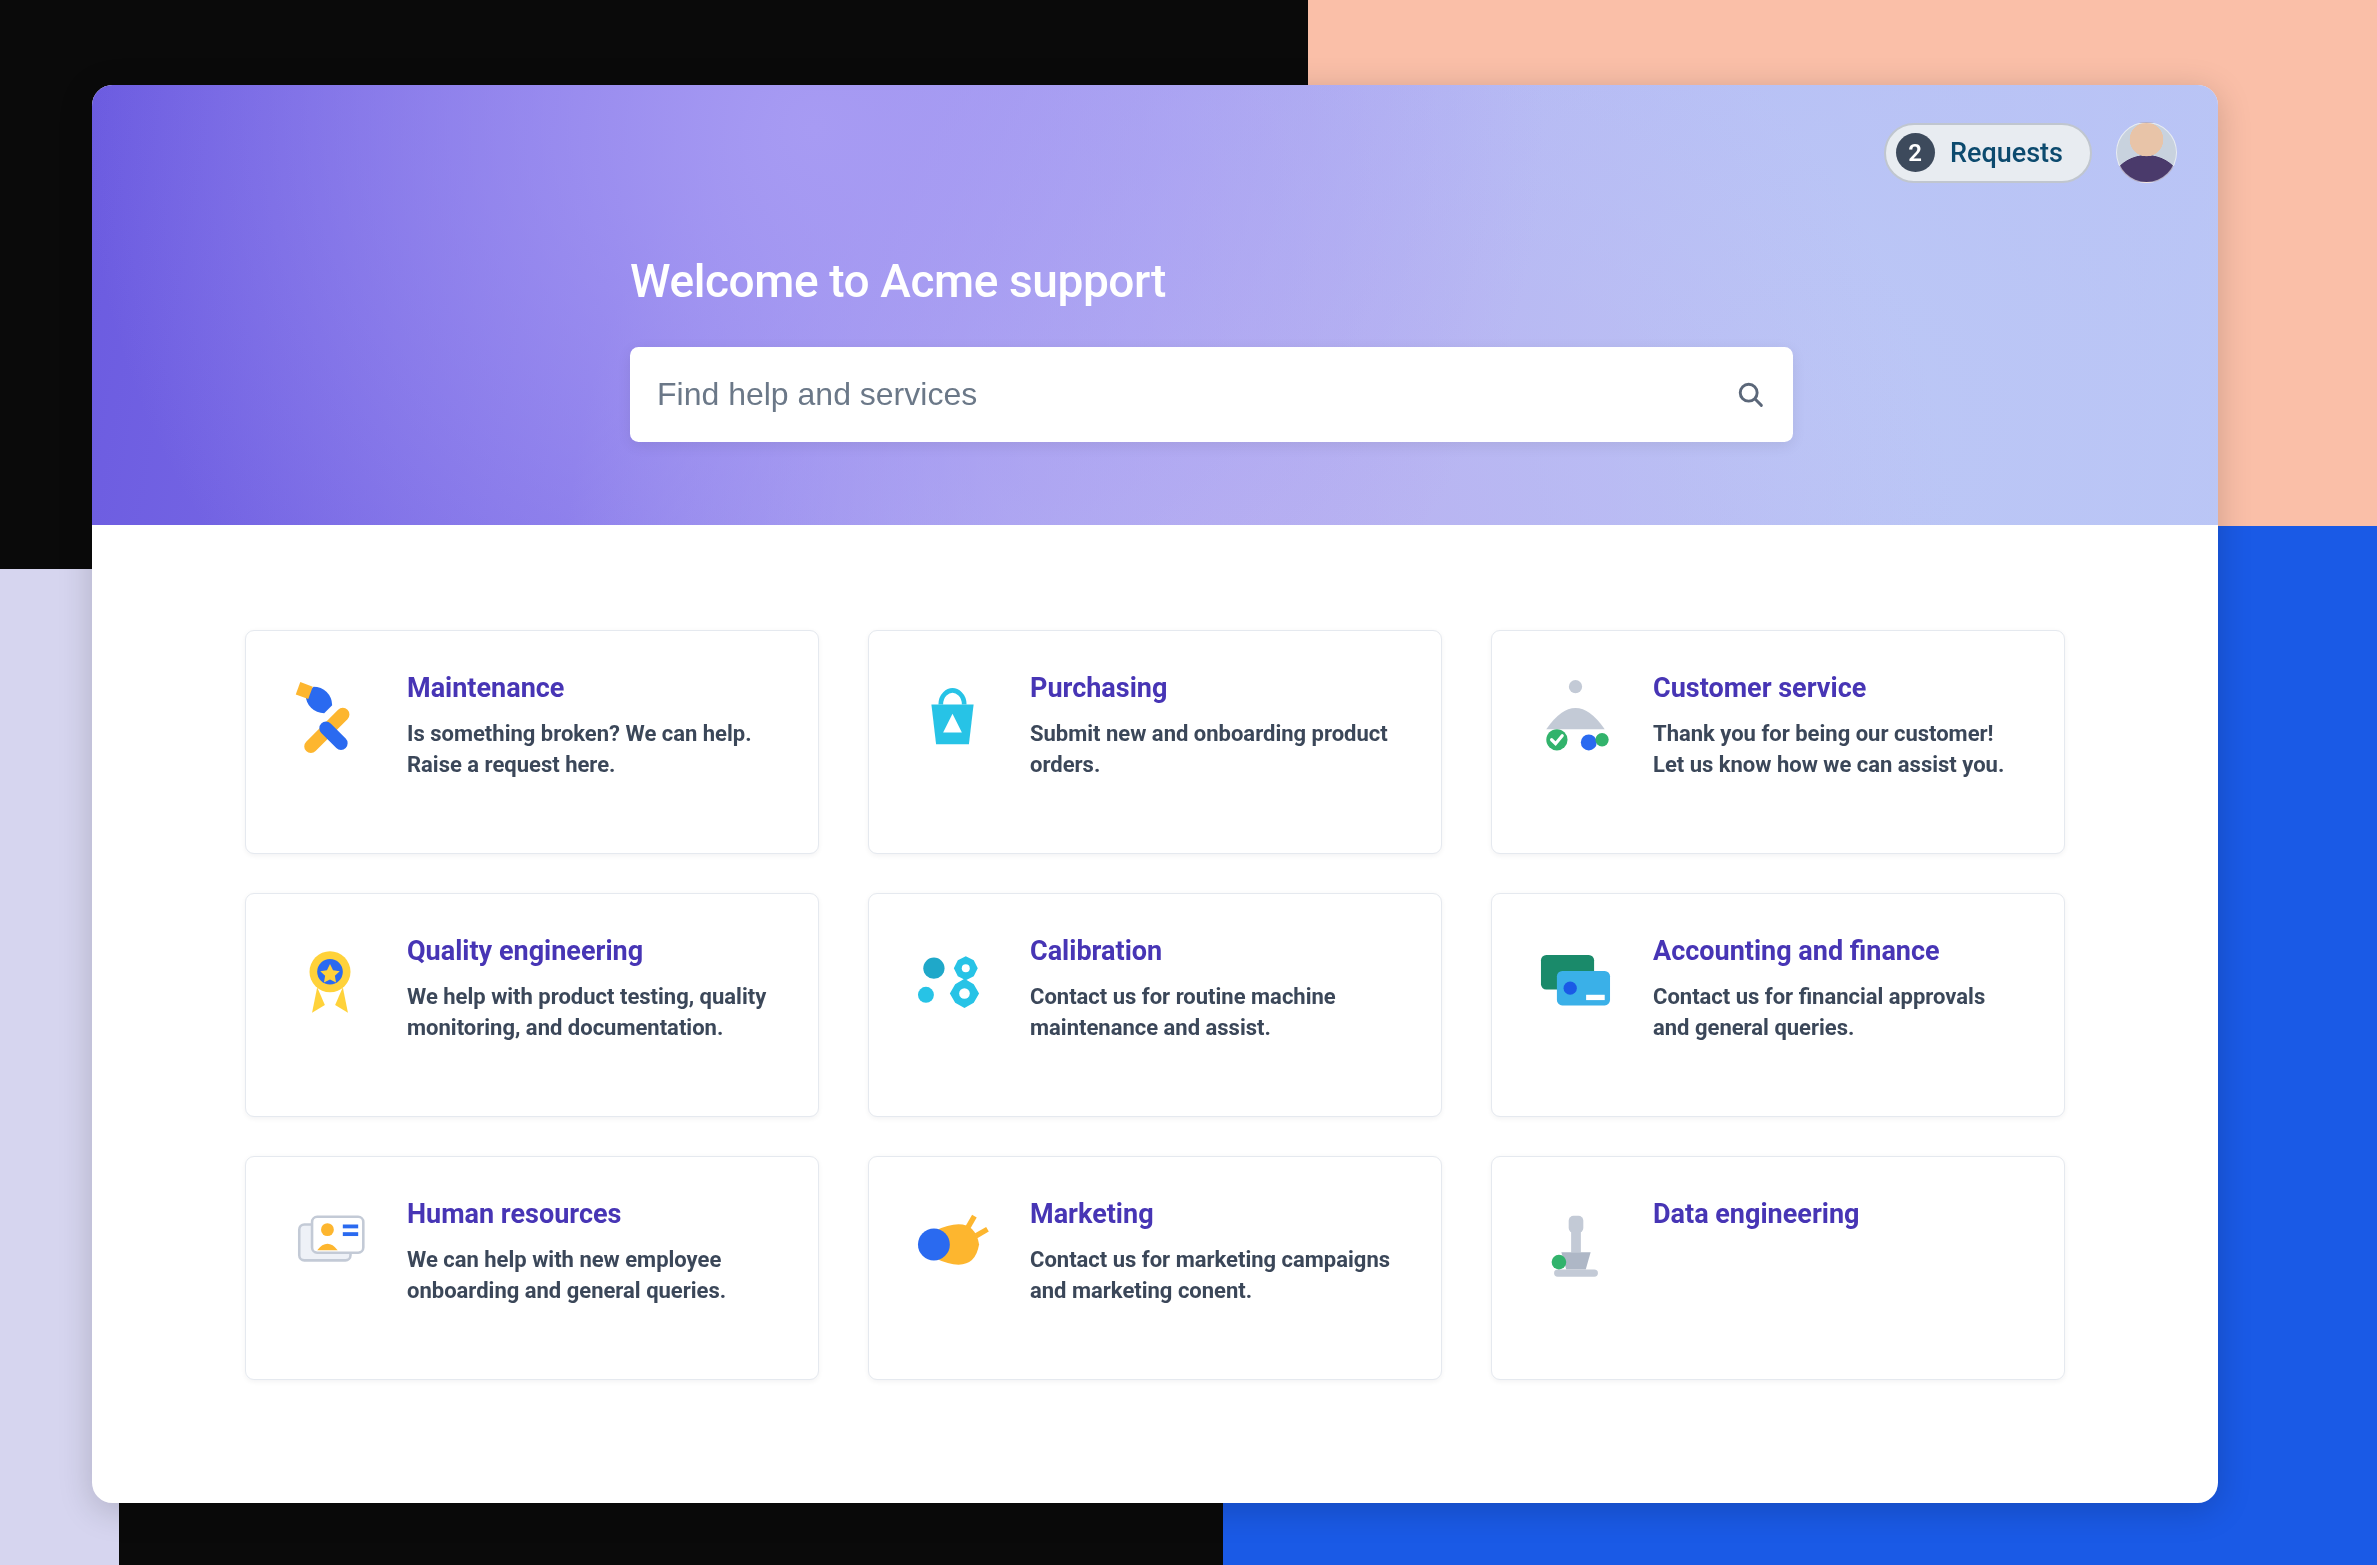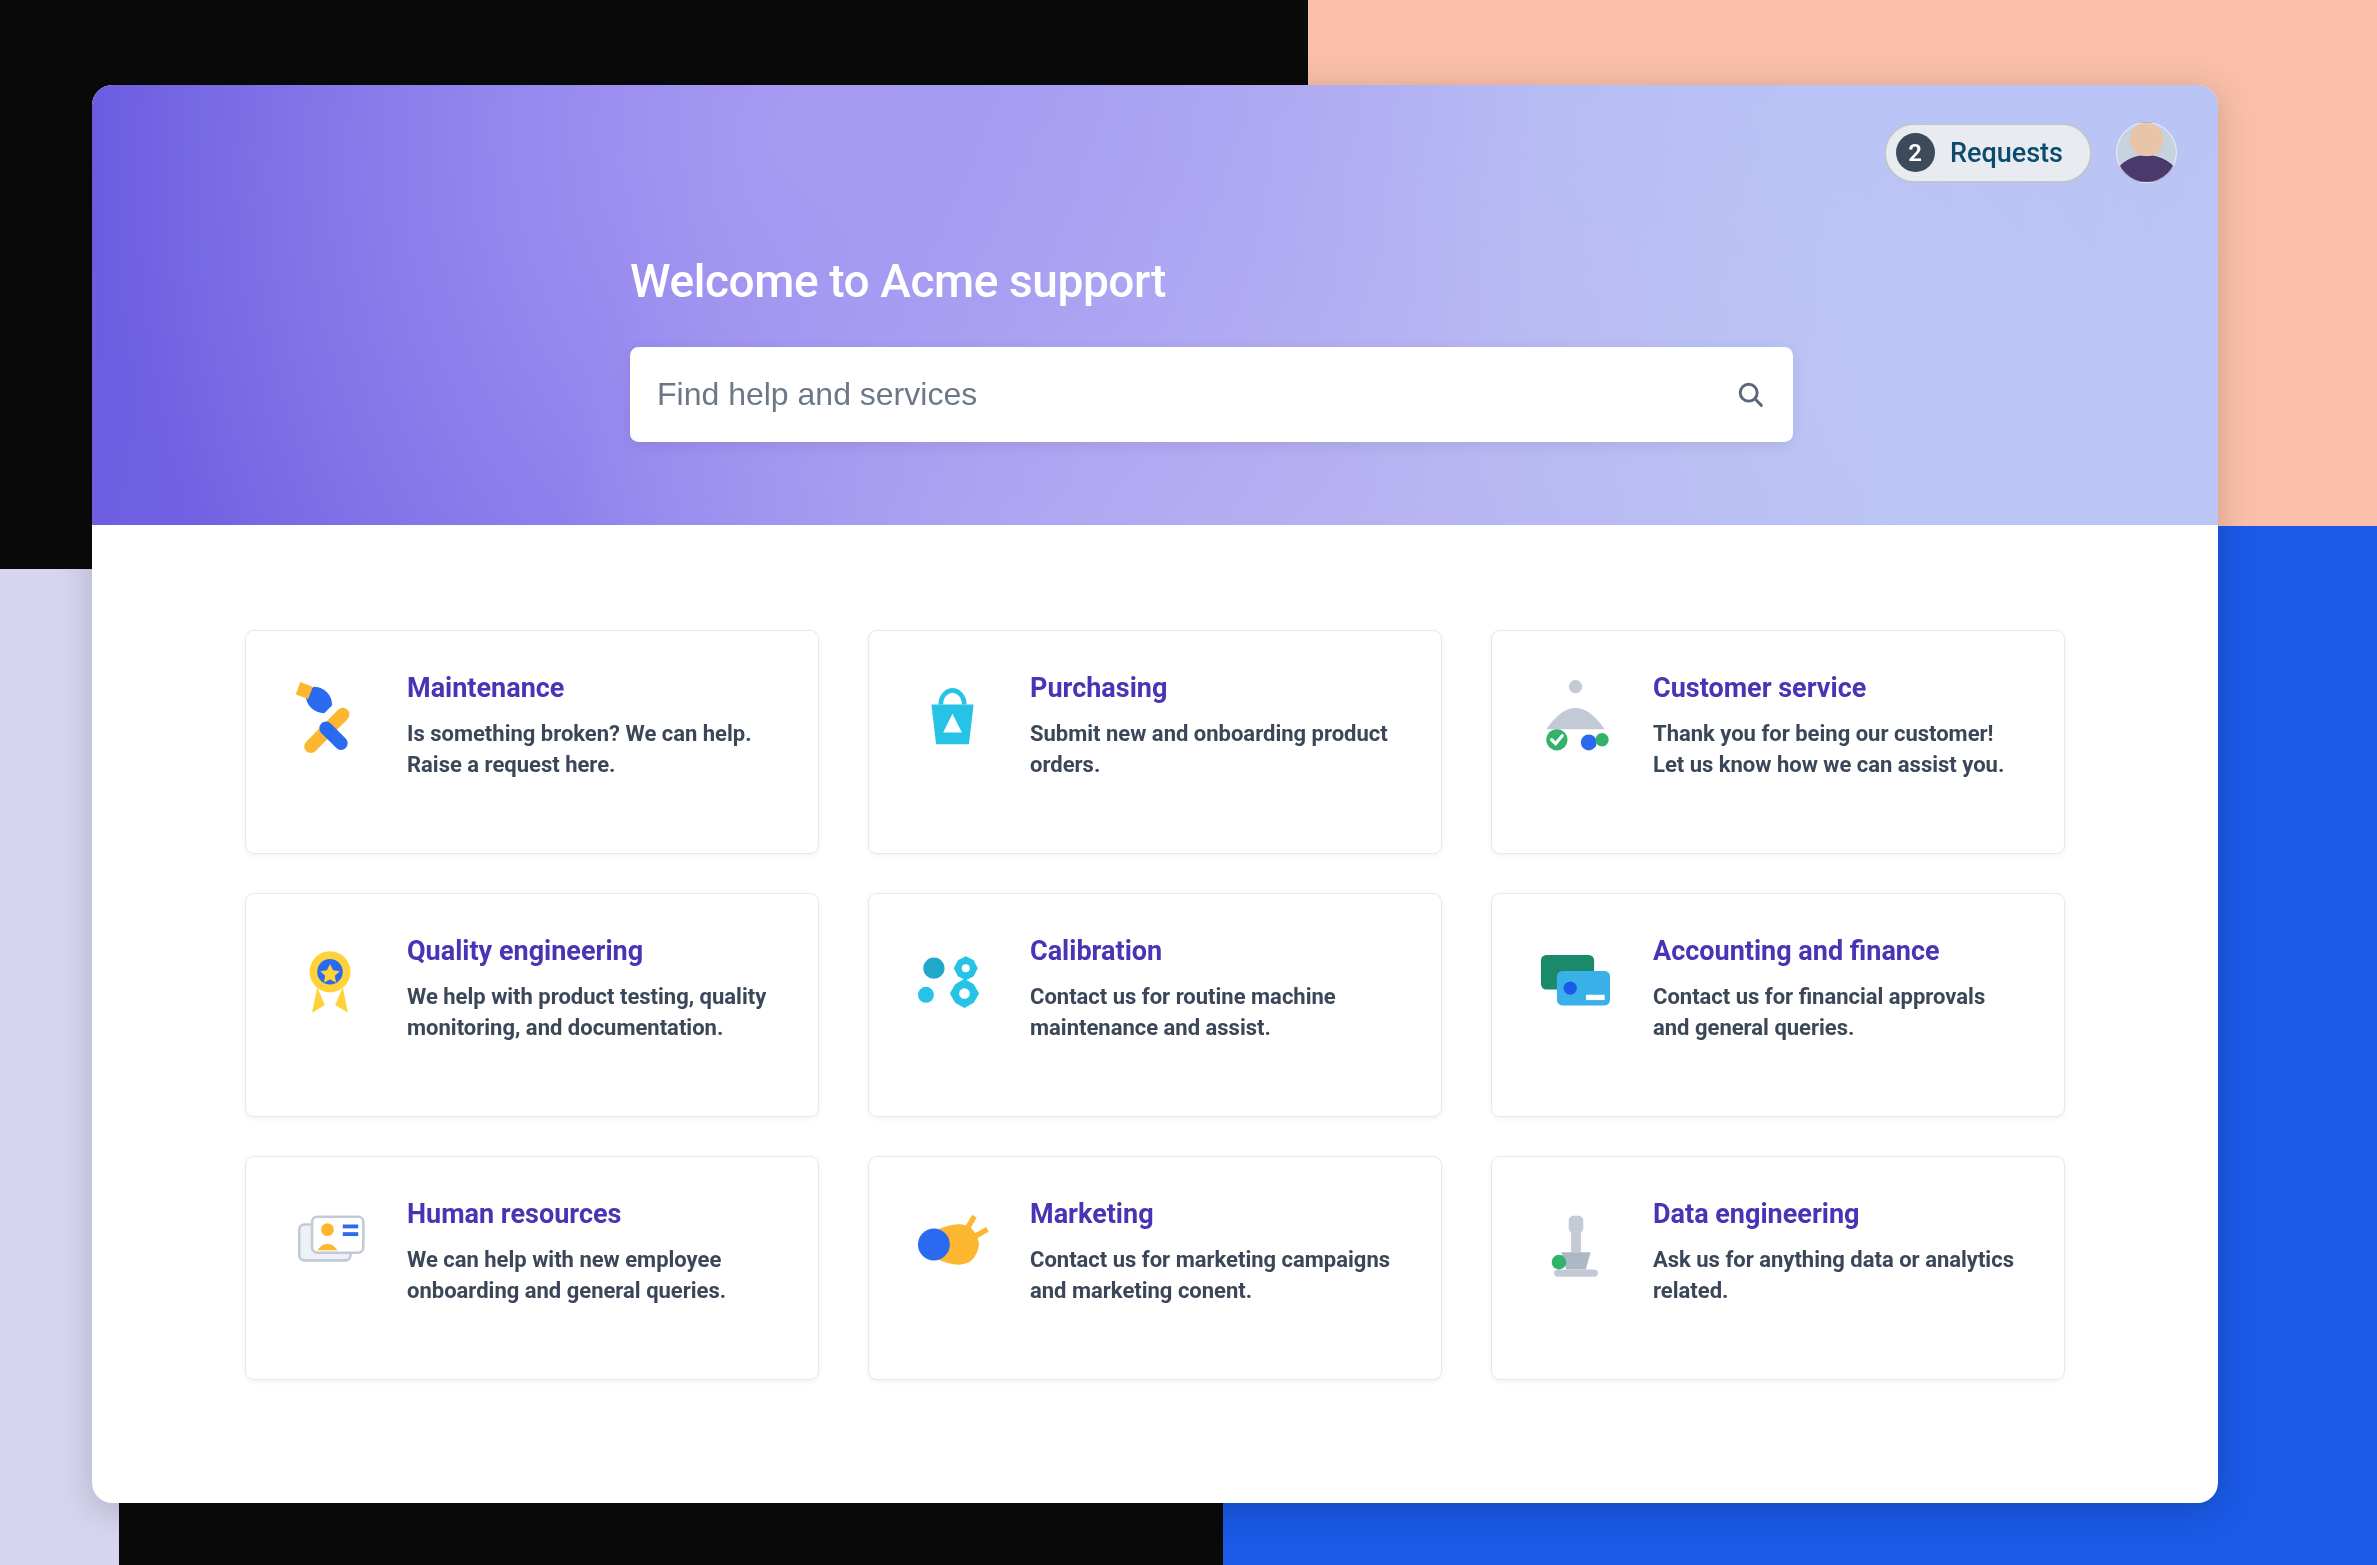--- a/index.html
+++ b/index.html
@@ -370,20 +370,19 @@
             <svg viewBox="0 0 64 64" width="78" height="78">
     <rect x="26" y="8" width="12" height="14" rx="4" fill="#c3cad6"></rect>
     <rect x="28" y="20" width="8" height="18" fill="#c3cad6"></rect>
     <path d="M20 38 L44 38 L40 52 L24 52 Z" fill="#aeb7c6"></path>
     <rect x="14" y="52" width="36" height="6" rx="3" fill="#c3cad6"></rect>
     <circle cx="18" cy="46" r="6" fill="#32b36c"></circle>
   </svg>
           </div>
           <div class="svc-text">
             <div class="svc-title">Data engineering</div>
-            <div class="svc-desc">Ask us for anything data or analytics related.</div>
           </div>
         </div>
       </div>
   </div>
 
 </div>
 
 
 </body></html>

